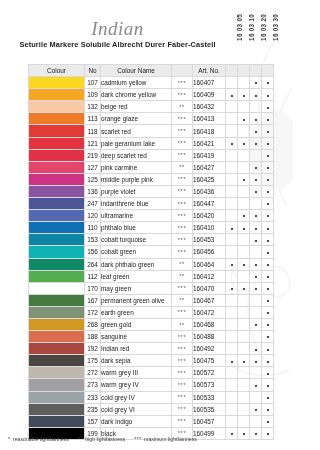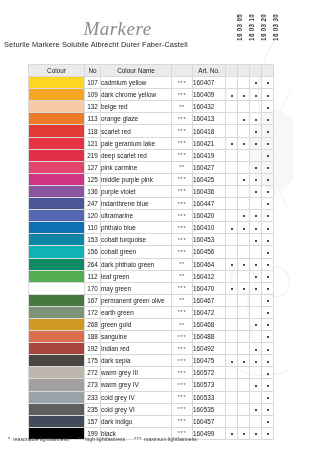--- a/index.html
+++ b/index.html
@@ -24,22 +24,23 @@
     position:absolute;left:0;right:58px;top:18px;
     text-align:center;
     font-family:"Liberation Serif", serif;
     font-style:italic;
     font-size:19px;
     color:#8a8a8a;
     letter-spacing:.5px;
   }
   .subtitle{
     position:absolute;left:4px;right:62px;top:40px;
+    text-align:center;
     font-size:7.4px;
-    font-weight:normal;
+    font-weight:bold;
     color:#1d1d1d;
     letter-spacing:.1px;
   }
   .setcodes{
     position:absolute;right:9px;top:14px;
     display:flex;flex-direction:row;gap:0px;
   }
   .setcode{
     width:12px;
     font-size:6.3px;
@@ -118,21 +119,21 @@
       <path d="M74 246 C86 232 102 234 106 248 C110 262 96 272 86 264"></path>
       <path d="M66 262 C62 290 70 318 88 338"></path>
       <path d="M40 330 C60 346 84 350 106 340"></path>
     </g>
     <g fill="#f0f0f0">
       <ellipse cx="92" cy="120" rx="26" ry="40"></ellipse>
     </g>
   </svg>
 
   <div class="header">
-    <div class="title">Markere</div>
+    <div class="title">Indian</div>
     <div class="subtitle">Seturile Markere Solubile Albrecht Durer Faber-Castell</div>
     <div class="setcodes">
       <div class="setcode">16 03 05</div>
       <div class="setcode">16 03 10</div>
       <div class="setcode">16 03 20</div>
       <div class="setcode">16 03 30</div>
     </div>
   </div>
 
   <table class="sheet">

